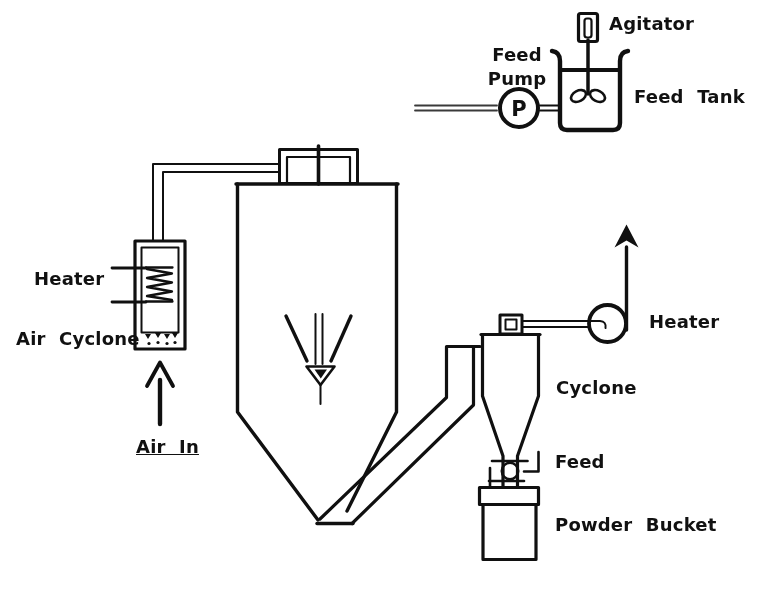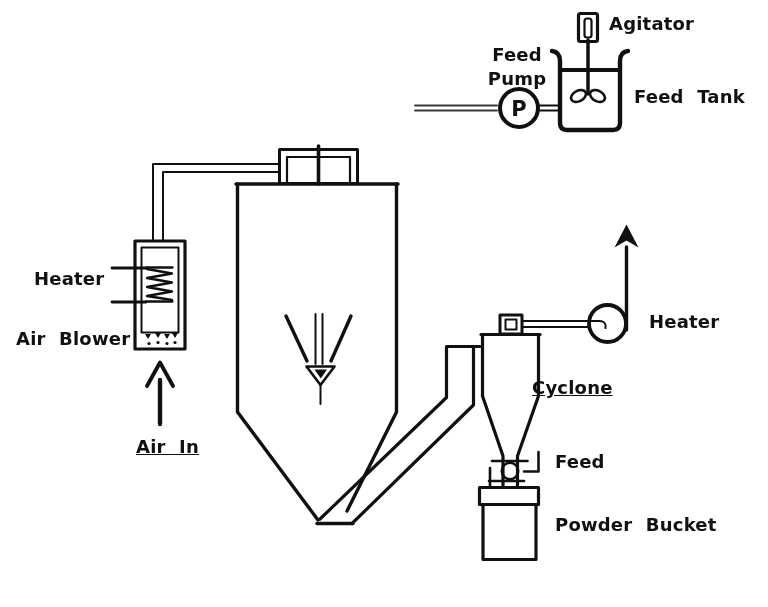--- a/index.html
+++ b/index.html
@@ -13,21 +13,21 @@
     white-space:pre-line;letter-spacing:.2px;
   }
   .ws{word-spacing:7px;}
   .lbl-feed-pump{left:482px;top:28px;width:70px;text-align:center;margin-top:15px;}
   .lbl-agitator{left:609px;top:12px;}
   .lbl-feed-tank{left:634px;top:85px;}
   .lbl-heater{left:34px;top:267px;}
   .lbl-air-filter{left:16px;top:327px;}
   .lbl-air-in{left:136px;top:435px;text-decoration:underline;}
   .lbl-blower{left:649px;top:310px;}
-  .lbl-cyclone{left:532px;top:376px;text-decoration:underline;}
+  .lbl-cyclone{left:556px;top:376px;}
   .lbl-valve{left:555px;top:450px;}
   .lbl-powder-bucket{left:555px;top:513px;}
 </style>
 </head>
 <body>
 
 <div id="stage">
 
 <svg width="768" height="607" viewBox="0 0 768 607" fill="none" stroke="#101010" stroke-linecap="round" stroke-linejoin="round">
 
@@ -145,19 +145,19 @@
     <rect x="479.5" y="487.5" width="59" height="17"></rect>
     <rect x="483" y="504.5" width="53" height="55"></rect>
   </g>
 </svg>
 
   <div class="lbl lbl-feed-pump">Feed
 Pump</div>
   <div class="lbl lbl-agitator">Agitator</div>
   <div class="lbl lbl-feed-tank ws">Feed Tank</div>
   <div class="lbl lbl-heater">Heater</div>
-  <div class="lbl lbl-air-filter ws">Air Blower</div>
+  <div class="lbl lbl-air-filter ws">Air Cyclone</div>
   <div class="lbl lbl-air-in ws">Air In</div>
   <div class="lbl lbl-blower">Heater</div>
   <div class="lbl lbl-cyclone">Cyclone</div>
   <div class="lbl lbl-valve">Feed</div>
   <div class="lbl lbl-powder-bucket ws">Powder Bucket</div>
 </div>
 
 </body></html>

